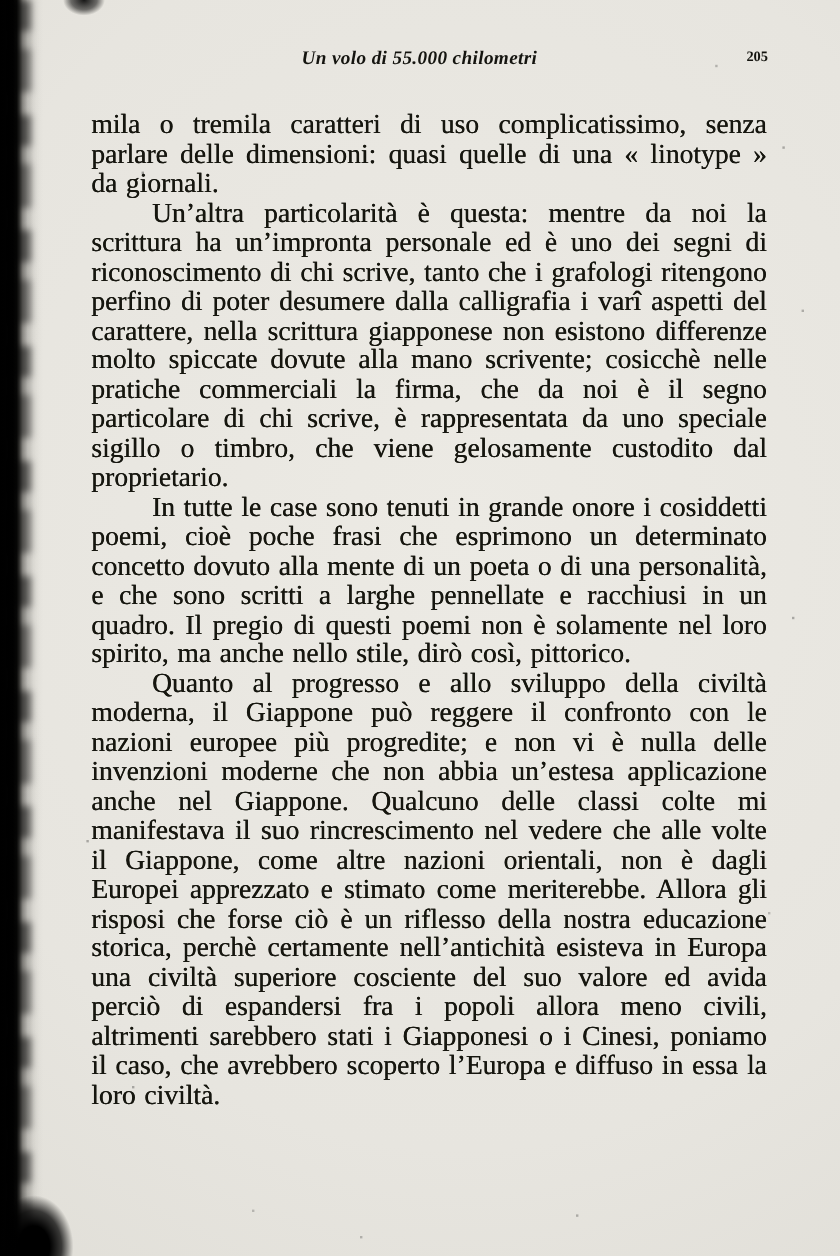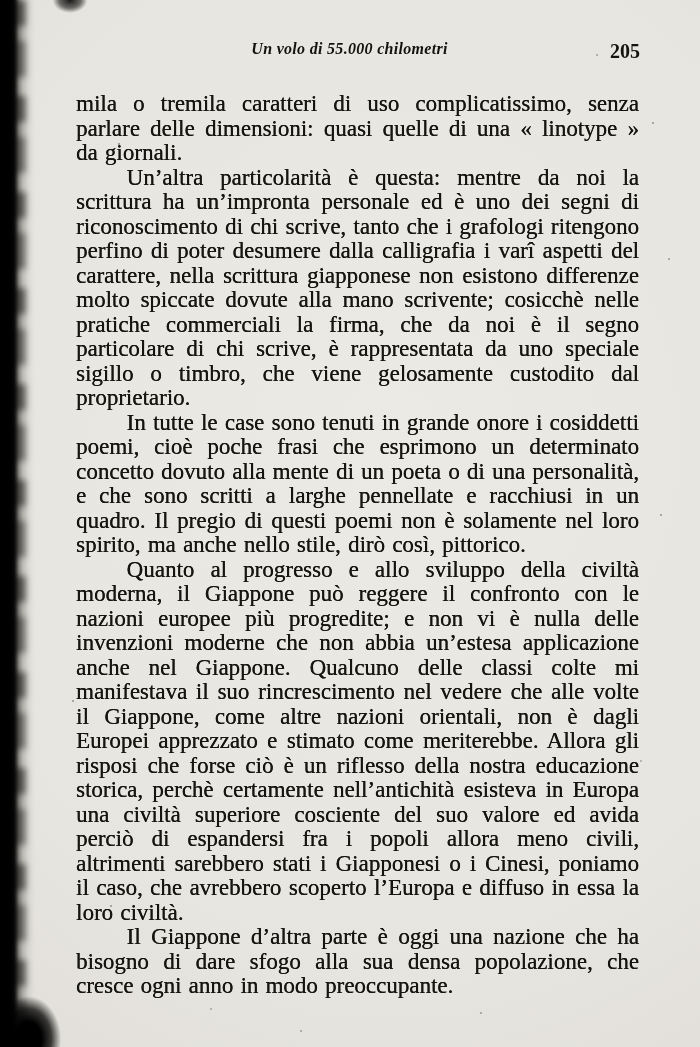--- a/index.html
+++ b/index.html
@@ -95,21 +95,21 @@
     text-align: center;
     font-size: 16px;
     font-style: italic;
     font-weight: bold;
     letter-spacing: 0.3px;
     color: #14140f;
   }
   .page-number {
     position: absolute;
     right: 0; top: 0;
-    font-size: 20px;
+    font-size: 12px;
     font-weight: bold;
     color: #14140f;
   }
 
   
   .body-text {
     position: absolute;
     left: 76px;
     right: 61px;
     top: 92px;
@@ -141,16 +141,15 @@
   <header class="running-head">
     <span class="head-title">Un volo di 55.000 chilometri</span>
     <span class="page-number">205</span>
   </header>
 
   <main class="body-text">
     <p class="para">mila o tremila caratteri di uso complicatissimo, senza parlare delle dimensioni: quasi quelle di una « linotype » da giornali.</p>
     <p class="para indent">Un’altra particolarità è questa: mentre da noi la scrittura ha un’impronta personale ed è uno dei segni di riconoscimento di chi scrive, tanto che i grafologi ritengono perfino di poter desumere dalla calligrafia i varî aspetti del carattere, nella scrittura giapponese non esistono differenze molto spiccate dovute alla mano scrivente; cosicchè nelle pratiche commerciali la firma, che da noi è il segno particolare di chi scrive, è rappresentata da uno speciale sigillo o timbro, che viene gelosamente custodito dal proprietario.</p>
     <p class="para indent">In tutte le case sono tenuti in grande onore i cosiddetti poemi, cioè poche frasi che esprimono un determinato concetto dovuto alla mente di un poeta o di una personalità, e che sono scritti a larghe pennellate e racchiusi in un quadro. Il pregio di questi poemi non è solamente nel loro spirito, ma anche nello stile, dirò così, pittorico.</p>
     <p class="para indent">Quanto al progresso e allo sviluppo della civiltà moderna, il Giappone può reggere il confronto con le nazioni europee più progredite; e non vi è nulla delle invenzioni moderne che non abbia un’estesa applicazione anche nel Giappone. Qualcuno delle classi colte mi manifestava il suo rincrescimento nel vedere che alle volte il Giappone, come altre nazioni orientali, non è dagli Europei apprezzato e stimato come meriterebbe. Allora gli risposi che forse ciò è un riflesso della nostra educazione storica, perchè certamente nell’antichità esisteva in Europa una civiltà superiore cosciente del suo valore ed avida perciò di espandersi fra i popoli allora meno civili, altrimenti sarebbero stati i Giapponesi o i Cinesi, poniamo il caso, che avrebbero scoperto l’Europa e diffuso in essa la loro civiltà.</p>
-    <p class="para indent">Il Giappone d’altra parte è oggi una nazione che ha bisogno di dare sfogo alla sua densa popolazione, che cresce ogni anno in modo preoccupante.</p>
   </main>
 
 </div>
 
 </body></html>

